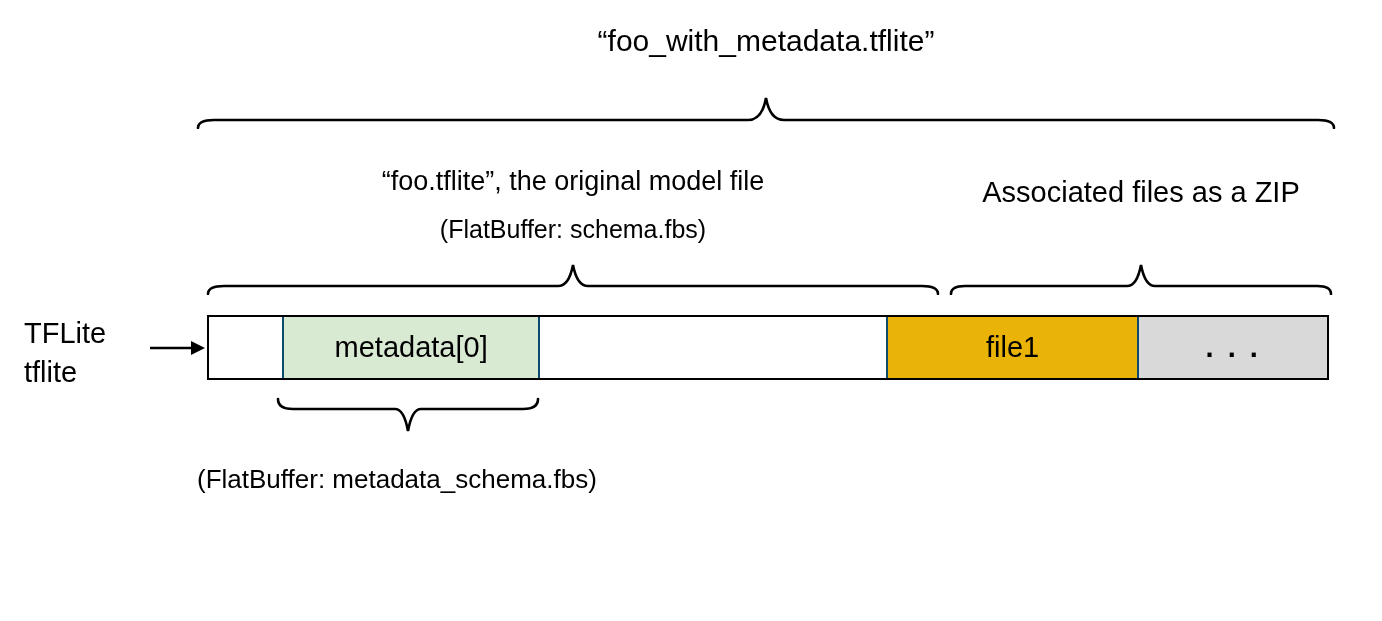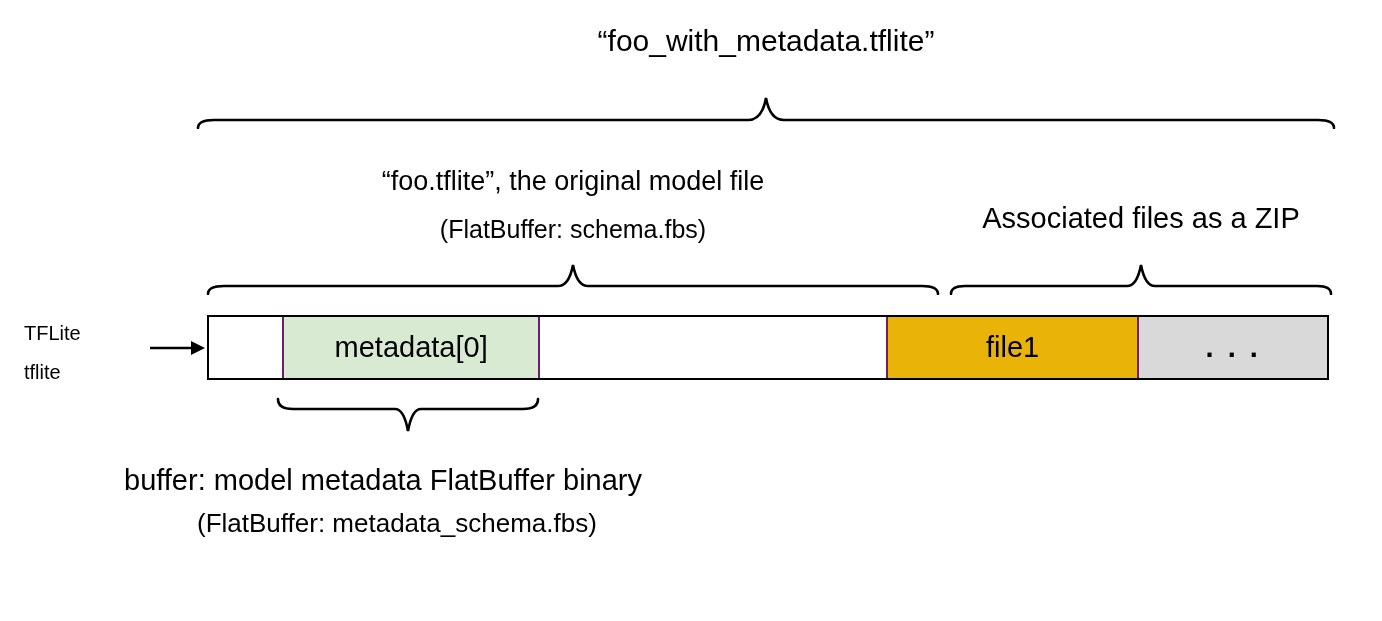--- a/index.html
+++ b/index.html
@@ -16,45 +16,45 @@
   .sec-title-left {
     left: 206px; top: 166px; width: 734px;
     font-size: 27px; text-align: center; white-space: nowrap;
   }
   .sec-sub-left {
     left: 206px; top: 203px; width: 734px;
     font-size: 25px; text-align: center; white-space: nowrap; margin-top: 12px;
   }
   .sec-title-right {
     left: 949px; top: 176px; width: 384px;
-    font-size: 29px; text-align: center; white-space: nowrap; margin-top: 26px;
+    font-size: 29px; text-align: center; white-space: nowrap;
   }
 
   .side-label {
     left: 24px; top: 314px;
-    font-size: 20px; line-height: 39px;
+    font-size: 29px; line-height: 39px;
   }
 
   .brace-svg { display: block; }
   .brace-svg path { fill: none; stroke: #000000; stroke-width: 2.6; stroke-linecap: round; }
 
   .arrow-svg line { stroke: #000000; stroke-width: 2.6; }
   .arrow-svg polygon { fill: #000000; }
 
   .model-bar {
     left: 207px; top: 315px; width: 1122px; height: 65px;
     display: flex;
     border: 2px solid #000000;
     background: #ffffff;
   }
   .bar-cell {
     display: flex; align-items: center; justify-content: center;
     font-size: 29px; white-space: nowrap; height: 100%;
   }
-  .bar-cell + .bar-cell { border-left: 2px solid #701a75; }
+  .bar-cell + .bar-cell { border-left: 2px solid #0c4a6e; }
   .cell-1 { width: 73px; }
   .cell-2 { width: 257px; }
   .cell-3 { width: 348px; }
   .cell-4 { width: 252px; }
   .cell-5 { width: 190px; letter-spacing: 3px; font-weight: bold; }
 
   .note-block { left: 124px; top: 458px; }
   .note-line1 { font-size: 29px; line-height: 44px; white-space: nowrap; }
   .note-line2 { font-size: 29px; line-height: 44px; white-space: nowrap; }
   .note-line3 { font-size: 26px; line-height: 42px; margin-left: 73px; white-space: nowrap; }
@@ -95,15 +95,14 @@
   <div class="bar-cell cell-3"></div>
   <div class="bar-cell cell-4 cell-file" style="background: #eab308;">file1</div>
   <div class="bar-cell cell-5 cell-file" style="background: rgb(217, 217, 217);">. . .</div>
 </div>
 
 <svg class="abs brace-svg" style="left:276px; top:397px;" width="264" height="38" viewBox="0 0 264 38">
   <path d="M 2 2 Q 2 12 17 12 L 119 12 Q 128 12 132 34 Q 136 12 145 12 L 247 12 Q 262 12 262 2"></path>
 </svg>
 
 <div class="abs note-block">
-  <div class="note-line2">buffer: model metadata FlatBuffer binary</div>
   <div class="note-line3">(FlatBuffer: metadata_schema.fbs)</div>
 </div>
 
 </body></html>

